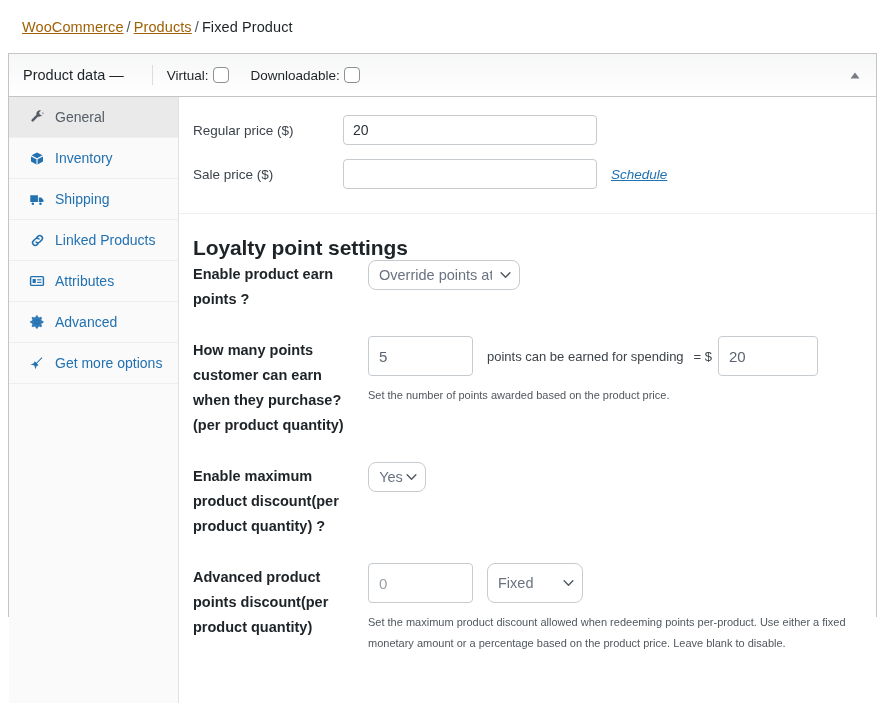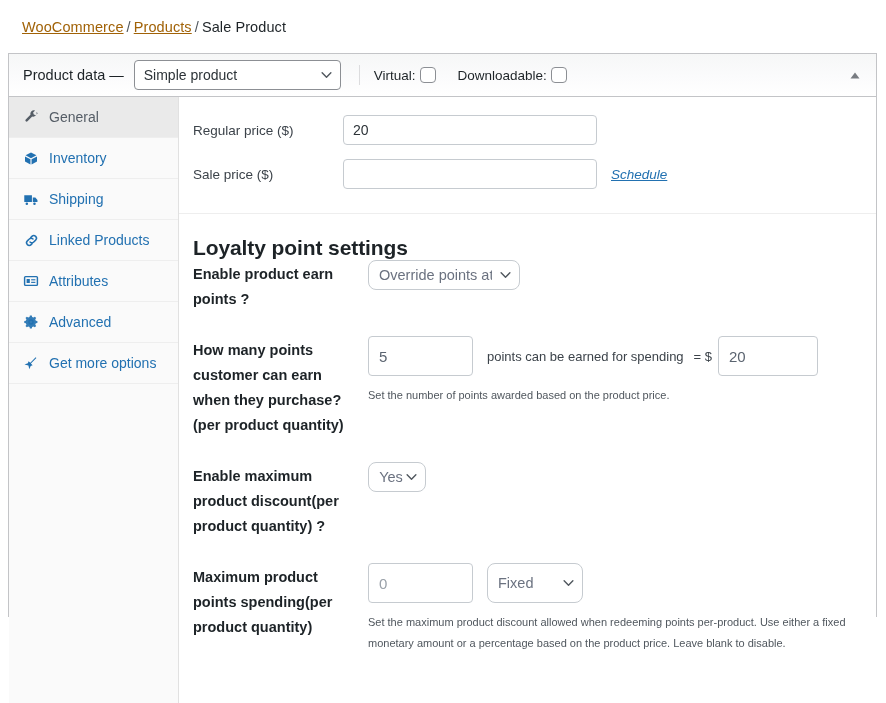--- a/index.html
+++ b/index.html
@@ -150,21 +150,21 @@
     flex: 0 0 170px;
     background: #fafafa;
     border-right: 1px solid #e1e1e1;
     padding-top: 0;
   }
 
   .tab {
     display: flex;
     align-items: center;
     height: 41px;
-    padding-left: 13px;
+    padding-left: 19px;
     border-bottom: 1px solid #eeeeee;
     font-size: 14px;
     color: #2271b1;
     white-space: nowrap;
   }
   .tab.active {
     background: #eaeaea;
     color: #555d66;
   }
   .tab .ticon {
@@ -323,36 +323,28 @@
     max-width: 496px;
   }
   .fixed-wrap { margin-left: 14px; }
 </style>
 </head>
 <body>
 
 <div class="page">
 
   <div class="breadcrumb">
-    <a href="#">WooCommerce</a><span class="sep">/</span><a href="#">Products</a><span class="sep">/</span><span class="current">Sale Product</span>
+    <a href="#">WooCommerce</a><span class="sep">/</span><a href="#">Products</a><span class="sep">/</span><span class="current">Fixed Product</span>
   </div>
 
   <div class="metabox">
 
     <div class="metabox-header">
       <span class="mb-title">Product data —</span>
 
-      <span class="select-wrap">
-        <select class="type-select">
-          <option>Simple product</option>
-        </select>
-        <svg class="chev" viewBox="0 0 12 8">
-          <path d="M1 1.5 L6 6.5 L11 1.5" fill="none" stroke="#50575e" stroke-width="1.6" stroke-linecap="round" stroke-linejoin="round"></path>
-        </svg>
-      </span>
 
       <span class="hdr-divider"></span>
 
       <span class="cb-group">
         <label>Virtual:</label>
         <span class="cb-box"></span>
       </span>
 
       <span class="cb-group">
         <label>Downloadable:</label>
@@ -495,21 +487,21 @@
                   </select>
                   <svg class="chev" viewBox="0 0 12 8">
                     <path d="M1 1.5 L6 6.5 L11 1.5" fill="none" stroke="#50575e" stroke-width="1.6" stroke-linecap="round" stroke-linejoin="round"></path>
                   </svg>
                 </span>
               </div>
             </div>
           </div>
 
           <div class="lrow">
-            <div class="lrow-label">Maximum product points spending(per product quantity)</div>
+            <div class="lrow-label">Advanced product points discount(per product quantity)</div>
             <div class="lrow-field">
               <div class="field-line">
                 <input class="num-input" type="text" placeholder="0" style="">
                 <span class="select-wrap fixed-wrap">
                   <select class="small-select sel-fixed" style="height:40px;">
                     <option>Fixed</option>
                   </select>
                   <svg class="chev" viewBox="0 0 12 8">
                     <path d="M1 1.5 L6 6.5 L11 1.5" fill="none" stroke="#50575e" stroke-width="1.6" stroke-linecap="round" stroke-linejoin="round"></path>
                   </svg>

